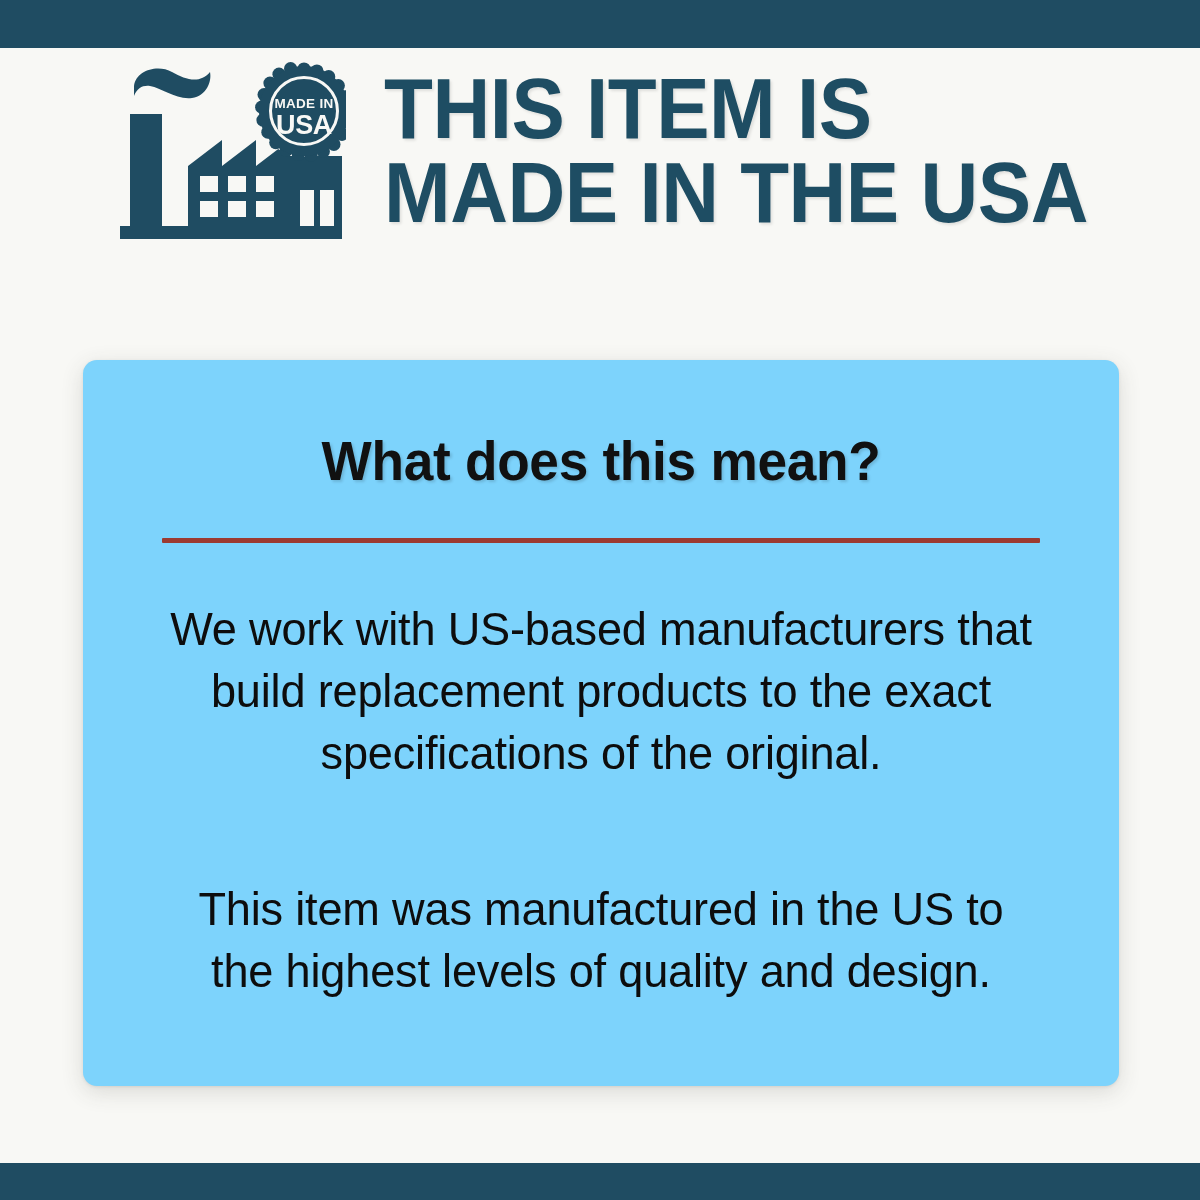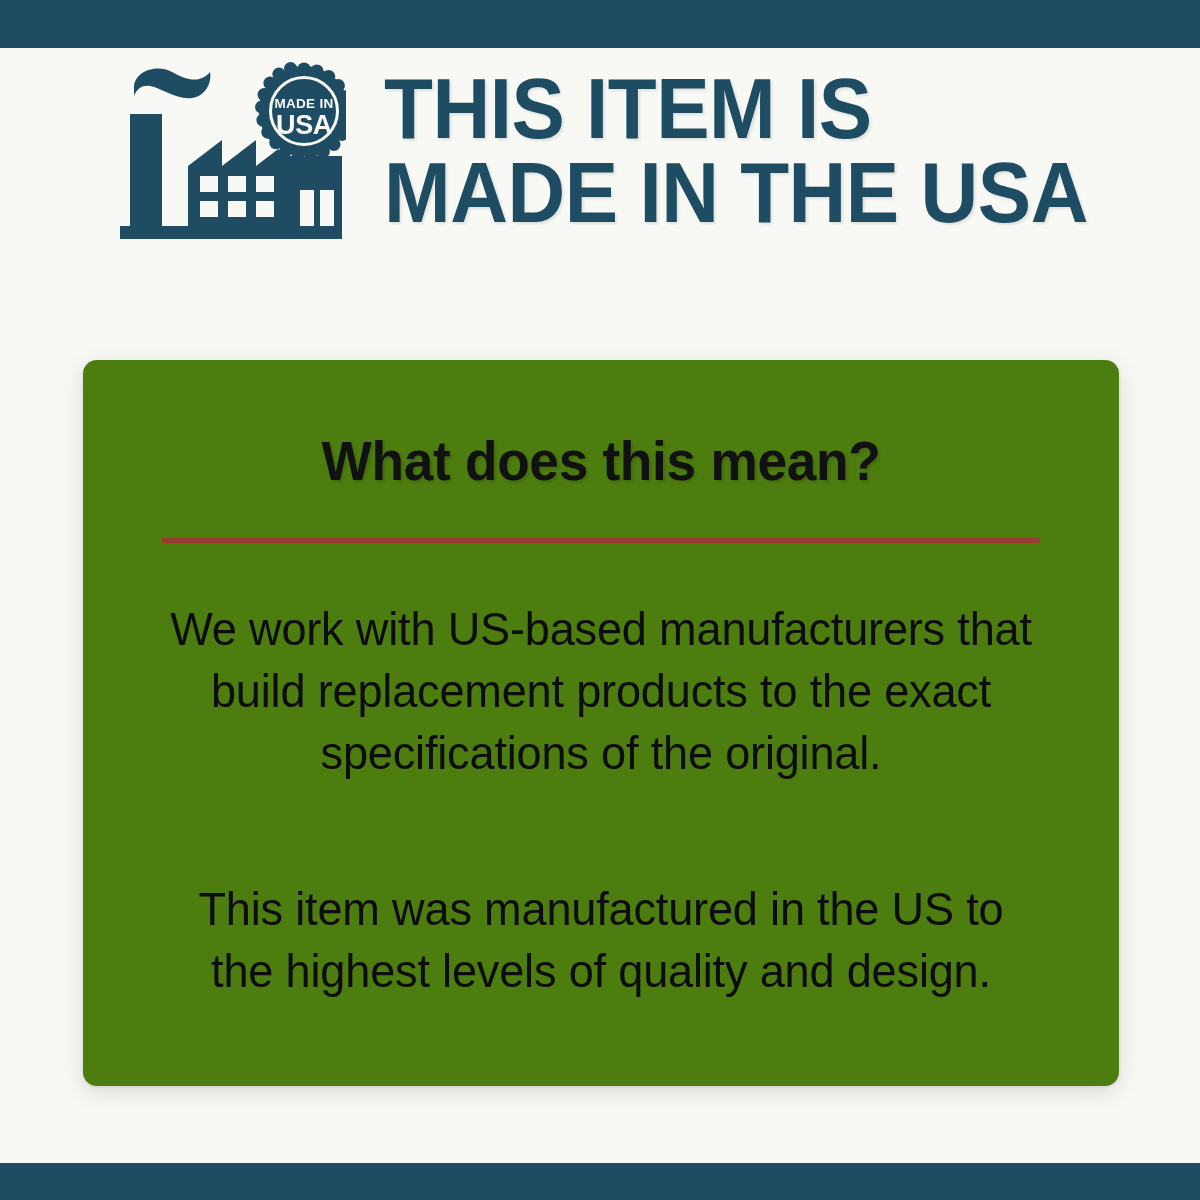--- a/index.html
+++ b/index.html
@@ -72,21 +72,21 @@
     text-shadow: 2px 2px 3px rgba(0,0,0,0.10);
   }
 
   
   .card {
     position: absolute;
     left: 83px;
     top: 360px;
     width: 1036px;
     height: 726px;
-    background: #4d7c0f;
+    background: #7dd3fc;
     border-radius: 14px;
     box-shadow: 0 6px 22px rgba(60,60,55,0.16),
                 0 1px 3px rgba(60,60,55,0.10);
     box-sizing: border-box;
   }
 
   .card-heading {
     position: absolute;
     left: 0;
     top: 68px;

